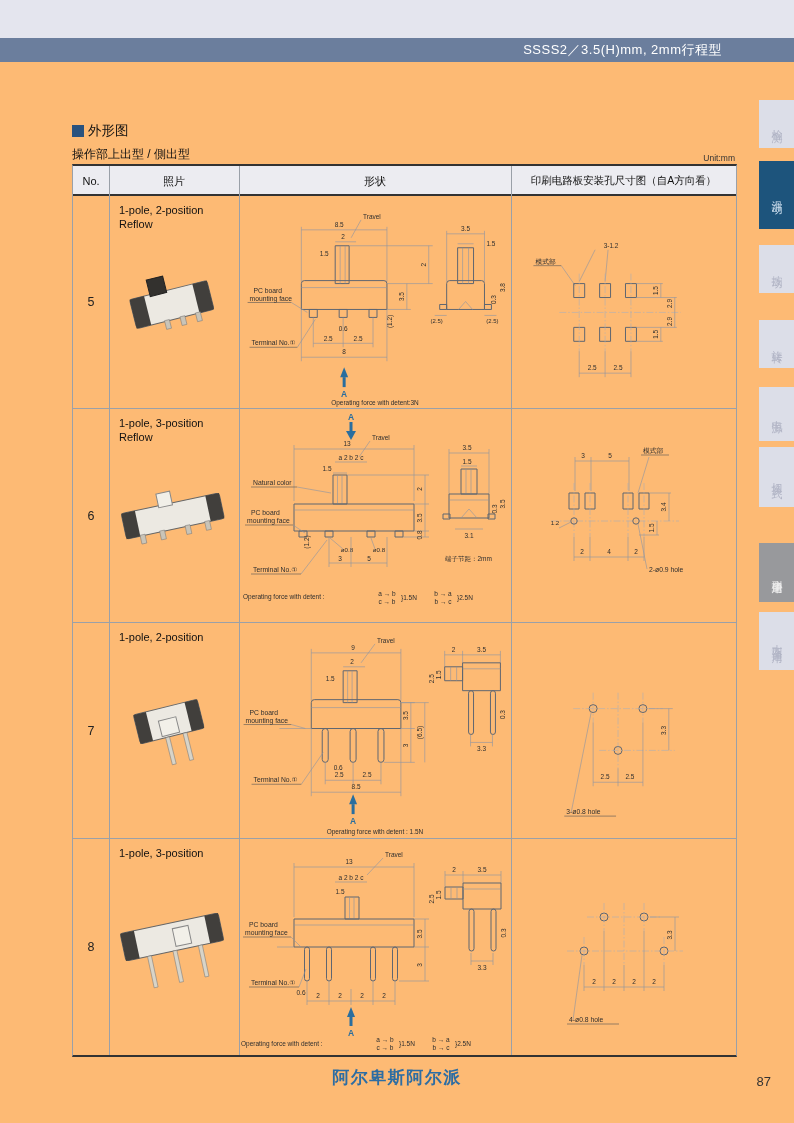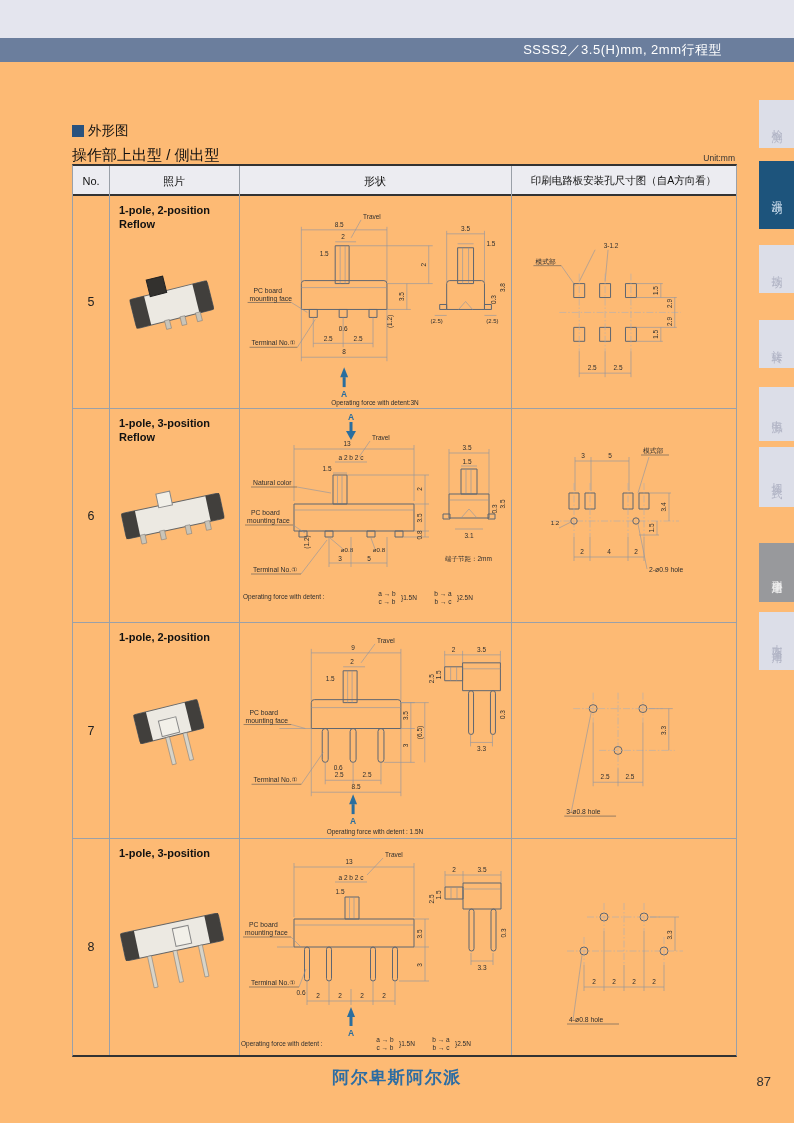--- a/index.html
+++ b/index.html
@@ -10,38 +10,38 @@
              color:#fff;font-size:13px;display:flex;align-items:center;justify-content:flex-end;
              padding-right:72px;box-sizing:border-box;letter-spacing:.5px}
   .tab{position:absolute;left:759px;width:35px;background:#dcdee8;color:#b1b4c5;
        display:flex;align-items:center;justify-content:center;
        writing-mode:vertical-rl;text-orientation:upright;font-size:11px;letter-spacing:3px}
   .tab.active{background:#1d547c;color:#cfdfee}
   .tab.gray{background:#98999c;color:#ededed;letter-spacing:1px}
   .sec-title{position:absolute;left:72px;top:122px;font-size:13.5px;font-weight:normal;color:#111;
              display:flex;align-items:center;gap:4px}
   .sec-marker{width:12px;height:12px;background:#29527e;display:inline-block}
-  .subtitle{position:absolute;left:72px;top:146px;font-size:15px;color:#111}
+  .subtitle{position:absolute;left:72px;top:146px;font-size:12px;color:#111}
   .unit{position:absolute;right:59px;top:153px;font-size:8.5px;color:#333}
   .table{position:absolute;left:72px;top:164px;width:663px;height:889px;
          border-top:2px solid #333;border-bottom:2px solid #333;
          border-left:1px solid #9aa0a8;border-right:1px solid #9aa0a8;box-sizing:content-box}
   .thead{position:absolute;left:0;top:0;width:663px;height:30px;background:#ececf1;
          border-bottom:2px solid #333;box-sizing:border-box}
   .th{position:absolute;top:0;height:30px;display:flex;align-items:center;justify-content:center;
       font-size:11px;color:#111;text-align:center}
   .vsep{position:absolute;top:0;bottom:0;width:1px;background:#9aa0a8}
   .trow{position:absolute;left:0;width:663px;border-bottom:1px solid #9aa0a8;box-sizing:border-box}
   .trow.last{border-bottom:none}
   .cell{position:absolute;top:0;height:100%}
   .c-no{left:0;width:36px;display:flex;align-items:center;justify-content:center;font-size:12.5px;color:#222}
   .c-photo{left:36px;width:130px}
   .c-shape{left:166px;width:272px}
   .c-pcb{left:438px;width:225px}
-  .ptitle{position:absolute;left:10px;top:7px;font-size:11px;font-weight:bold;color:#111;line-height:1.3}
+  .ptitle{position:absolute;left:10px;top:7px;font-size:11px;font-weight:normal;color:#111;line-height:1.3}
   .drw{position:absolute;left:0;top:0;width:100%;height:100%}
   svg .ol{fill:none;stroke:#5f6671;stroke-width:1;stroke-linejoin:round}
   svg .dl{fill:none;stroke:#8b93a3;stroke-width:.6}
   svg .cl{fill:none;stroke:#a7aebc;stroke-width:.55;stroke-dasharray:7 2 1.5 2}
   svg text{font-size:6.5px;fill:#2e2e2e;text-anchor:middle;font-family:"Liberation Sans",sans-serif}
   svg text.s{text-anchor:start}
   svg text.lbl{font-size:6.8px}
   svg text.abig{font-size:8.5px;font-weight:bold;fill:#2a6e9e}
   svg .bl{fill:#2a6e9e;stroke:none}
   svg .ul{stroke:#555;stroke-width:.6}

